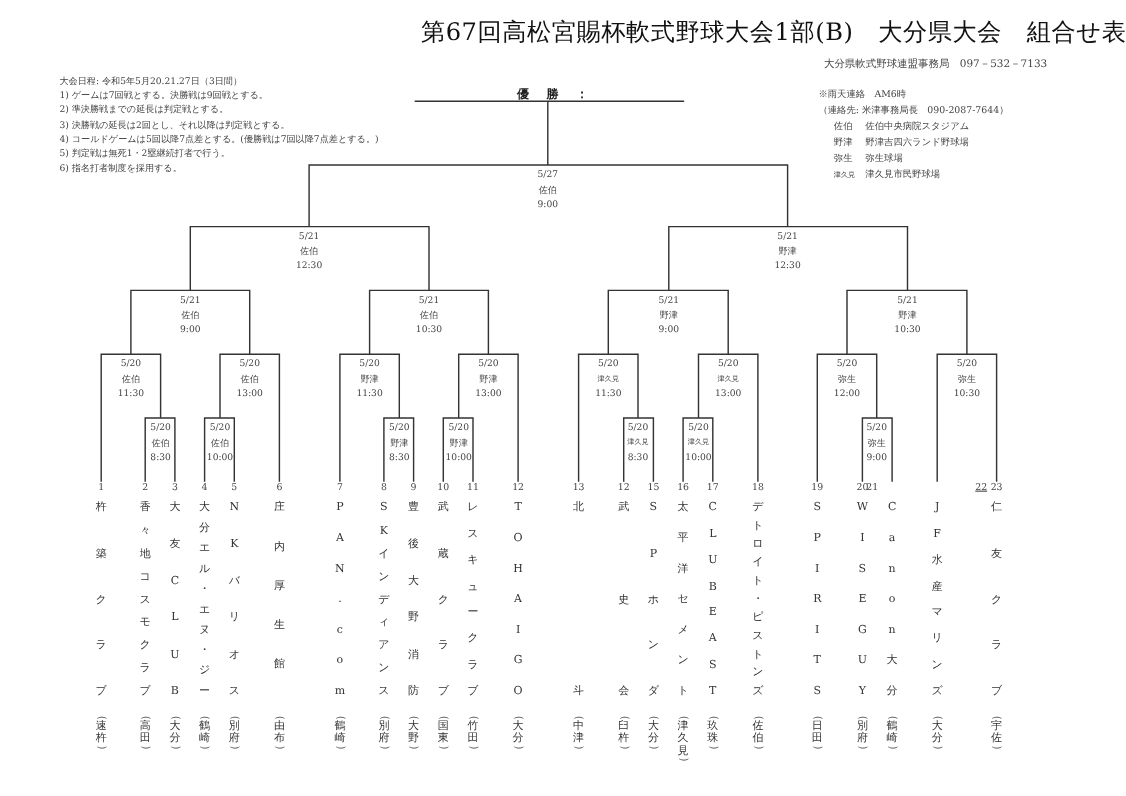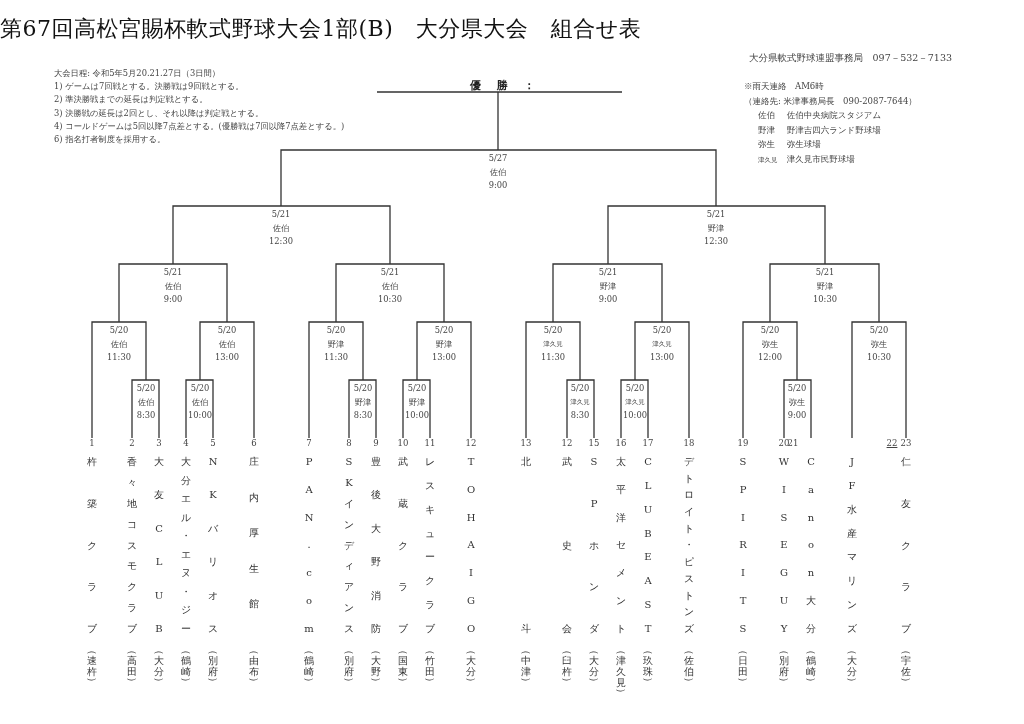--- a/index.html
+++ b/index.html
@@ -1,17 +1,17 @@
 <!DOCTYPE html>
 <html><head>
 <meta charset="utf-8">
 <style>
   html,body{margin:0;padding:0;background:#fff;}
   body{width:1024px;height:724px;position:relative;overflow:hidden;font-family:"DejaVu Serif","Liberation Serif",serif;color:#333;}
-  .title{position:absolute;left:0;top:14px;width:1024px;text-align:left;font-size:22px;color:#111;letter-spacing:0.5px;}
+  .title{position:absolute;left:0;top:14px;width:1024px;text-align:right;font-size:22px;color:#111;letter-spacing:0.5px;}
   .office{position:absolute;right:72px;top:52px;font-size:9.5px;color:#444;}
   .rules{position:absolute;left:54px;top:67px;font-size:8.3px;line-height:13.2px;color:#444;}
   .rules div{white-space:nowrap;}
   .rain{position:absolute;left:744px;top:79px;font-size:8.5px;line-height:14.5px;color:#444;}
   .rain .venue{padding-left:14px;white-space:nowrap;}
   .rain .venue .short{display:inline-block;min-width:26px;}
   .rain .venue .short.small{font-size:6.5px;}
   .champ{position:absolute;left:470px;top:78px;font-size:11px;font-weight:bold;color:#222;letter-spacing:6px;}
   svg.bracket{position:absolute;left:0;top:0;}
   .match{position:absolute;width:60px;margin-left:-30px;text-align:center;font-size:8.3px;line-height:13.5px;color:#444;}
@@ -27,20 +27,21 @@
 
 <div class="title">第67回高松宮賜杯軟式野球大会1部(B)　大分県大会　組合せ表</div>
 <div class="office">大分県軟式野球連盟事務局　097－532－7133</div>
 
 <div class="rules">
   <div>大会日程: 令和5年5月20.21.27日（3日間）</div>
   <div>1) ゲームは7回戦とする。決勝戦は9回戦とする。</div>
   <div>2) 準決勝戦までの延長は判定戦とする。</div>
   <div>3) 決勝戦の延長は2回とし、それ以降は判定戦とする。</div>
   <div>4) コールドゲームは5回以降7点差とする。(優勝戦は7回以降7点差とする。)</div>
+  <div>5) 判定戦は無死1・2塁継続打者で行う。</div>
   <div>6) 指名打者制度を採用する。</div>
 </div>
 
 <div class="rain">
   <div>※雨天連絡　AM6時</div>
   <div>（連絡先: 米津事務局長　090-2087-7644）</div>
   <div class="venue"><span class="short">佐伯</span> <span>佐伯中央病院スタジアム</span></div>
   <div class="venue"><span class="short">野津</span> <span>野津吉四六ランド野球場</span></div>
   <div class="venue"><span class="short">弥生</span> <span>弥生球場</span></div>
   <div class="venue"><span class="short small">津久見</span> <span>津久見市民野球場</span></div>

